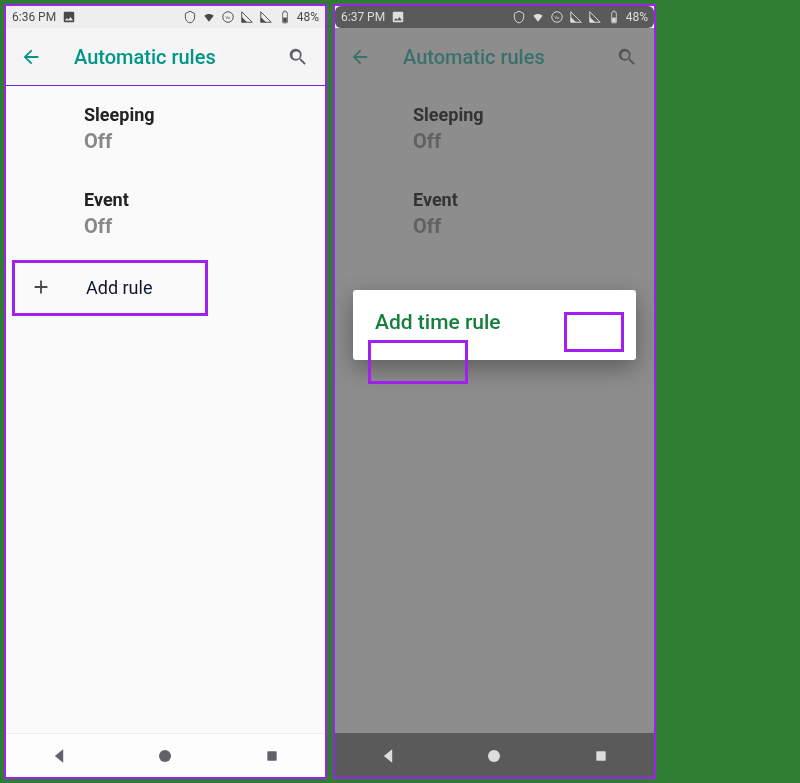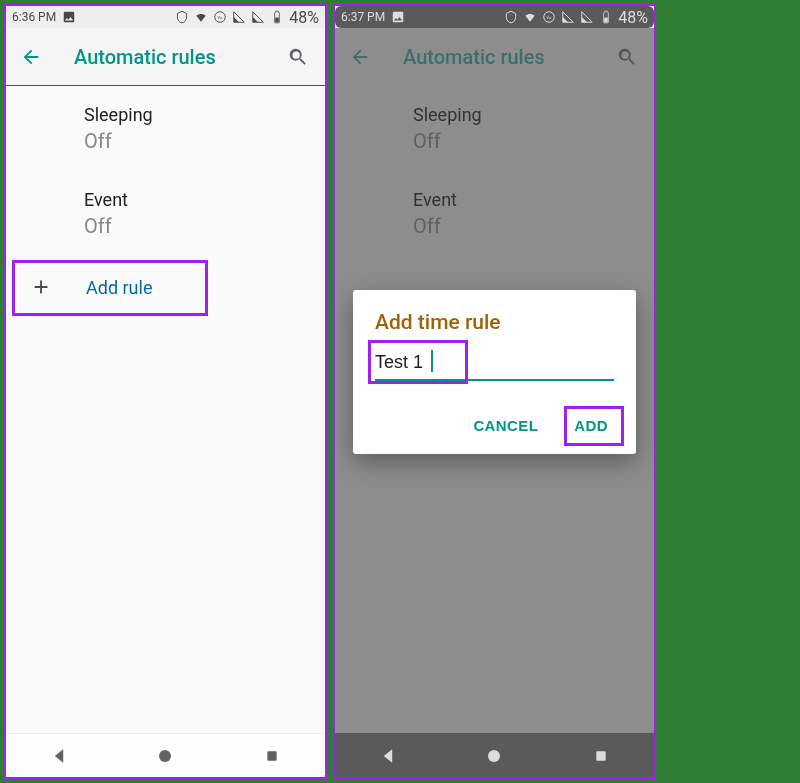--- a/index.html
+++ b/index.html
@@ -35,44 +35,44 @@
     align-items: center;
     justify-content: space-between;
     padding: 0 6px;
     font-size: 12px;
     color: #4a4a4a;
   }
   .statusbar .left { display: flex; align-items: center; gap: 6px; }
   .statusbar .right { display: flex; align-items: center; gap: 5px; }
   .status-ico { width: 14px; height: 14px; display: inline-flex; align-items: center; justify-content: center; }
   .status-ico svg { width: 14px; height: 14px; fill: #4a4a4a; }
-  .battery-text { font-size: 16px; color:#4a4a4a; }
+  .battery-text { font-size: 12px; color:#4a4a4a; }
   
   .appbar {
     height: 58px;
     background: #f5f5f5;
     display: flex;
     align-items: center;
     padding: 0 14px;
     border-bottom: 1px solid #6d28d9;
   }
   .appbar .back { width: 26px; height: 26px; color:#009688; margin-right: 28px; display:flex; align-items:center; }
   .appbar .back svg { width: 22px; height:22px; fill:#009688; }
   .appbar .title { color:#009688; font-size: 20px; font-weight: 500; flex:1; }
   .appbar .search { width:26px; height:26px; display:flex; align-items:center; justify-content:center; }
   .appbar .search svg { width:22px; height:22px; fill:#5f6368; }
   
   .content { flex:1; background:#fafafa; position: relative; }
-  .rule-item { padding: 18px 16px 18px 78px; }
+  .rule-item { padding: 18px 16px 18px 78px; font-weight: bold; }
   .rule-item .r-title { font-size: 18px; color:#222; margin-bottom:4px; }
   .rule-item .r-sub { font-size: 20px; color:#888; }
   .add-rule-row { display:flex; align-items:center; padding: 16px 16px 16px 20px; }
   .add-rule-row .plus { width:30px; height:30px; display:flex; align-items:center; justify-content:center; margin-right:30px; }
   .add-rule-row .plus svg { width:22px; height:22px; fill:#4a4a4a; }
-  .add-rule-row .label { font-size:18px; color:#0369a1; }
+  .add-rule-row .label { font-size:18px; color:#0f172a; }
   .hl-box { border: 3px solid #a020f0; }
   .hl-addrule { position:absolute; left:6px; top:174px; width:196px; height:56px; pointer-events:none; }
   
   .navbar {
     height: 44px;
     background: #fdfdfd;
     display:flex;
     align-items:center;
     justify-content:space-around;
     border-top: 1px solid #eee;
@@ -93,21 +93,21 @@
   .phone2-bg .navbar svg { fill:#ddd; }
   
   .dialog {
     position:absolute;
     left:18px; right:18px; top:284px;
     background:#fff;
     border-radius:3px;
     box-shadow: 0 8px 24px rgba(0,0,0,0.35);
     padding: 20px 22px 12px 22px;
   }
-  .dialog .d-title { font-size:21px; color:#a16207; font-weight:500; margin-bottom:14px; }
+  .dialog .d-title { font-size:21px; color:#15803d; font-weight:500; margin-bottom:14px; }
   .dialog .d-input-wrap { position:relative; margin-bottom:28px; }
   .dialog .d-input {
     width:100%; border:none; border-bottom:2px solid #009688;
     font-size:18px; padding:4px 0 6px 0; outline:none; color:#222;
     background:transparent;
   }
   .dialog .d-caret {
     position:absolute; left:56px; top:2px; width:1.5px; height:22px; background:#009688;
   }
   .dialog .d-actions { display:flex; justify-content:flex-end; gap:24px; }
@@ -309,26 +309,18 @@
         </span>
       <span class="navbtn">
           <svg width="16" height="16" viewBox="0 0 24 24">
             <rect x="5" y="5" width="14" height="14" rx="1"></rect>
           </svg>
         </span>
     </div>
 
     <div class="dialog">
       <div class="d-title">Add time rule</div>
-      <div class="d-input-wrap">
-        <input class="d-input" value="Test 1" style="">
-        <div class="d-caret"></div>
-      </div>
-      <div class="d-actions">
-        <button class="d-btn">CANCEL</button>
-        <button class="d-btn">ADD</button>
-      </div>
       <div class="hl-box hl-input"></div>
       <div class="hl-box hl-add"></div>
     </div>
   </div>
 
 </div>
 
 </body></html>

